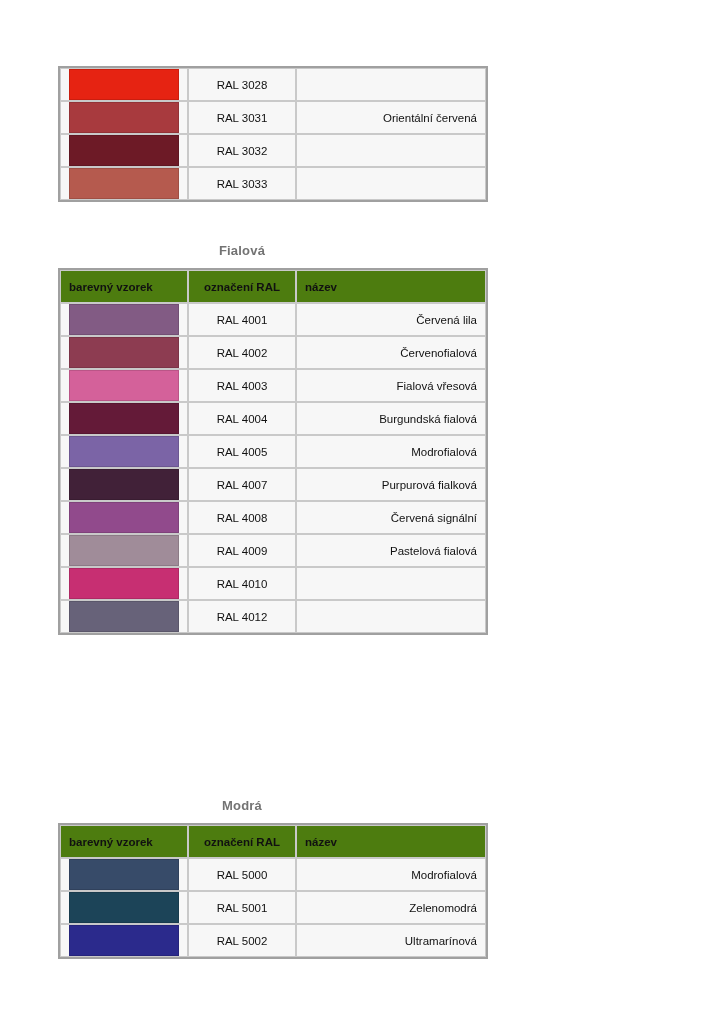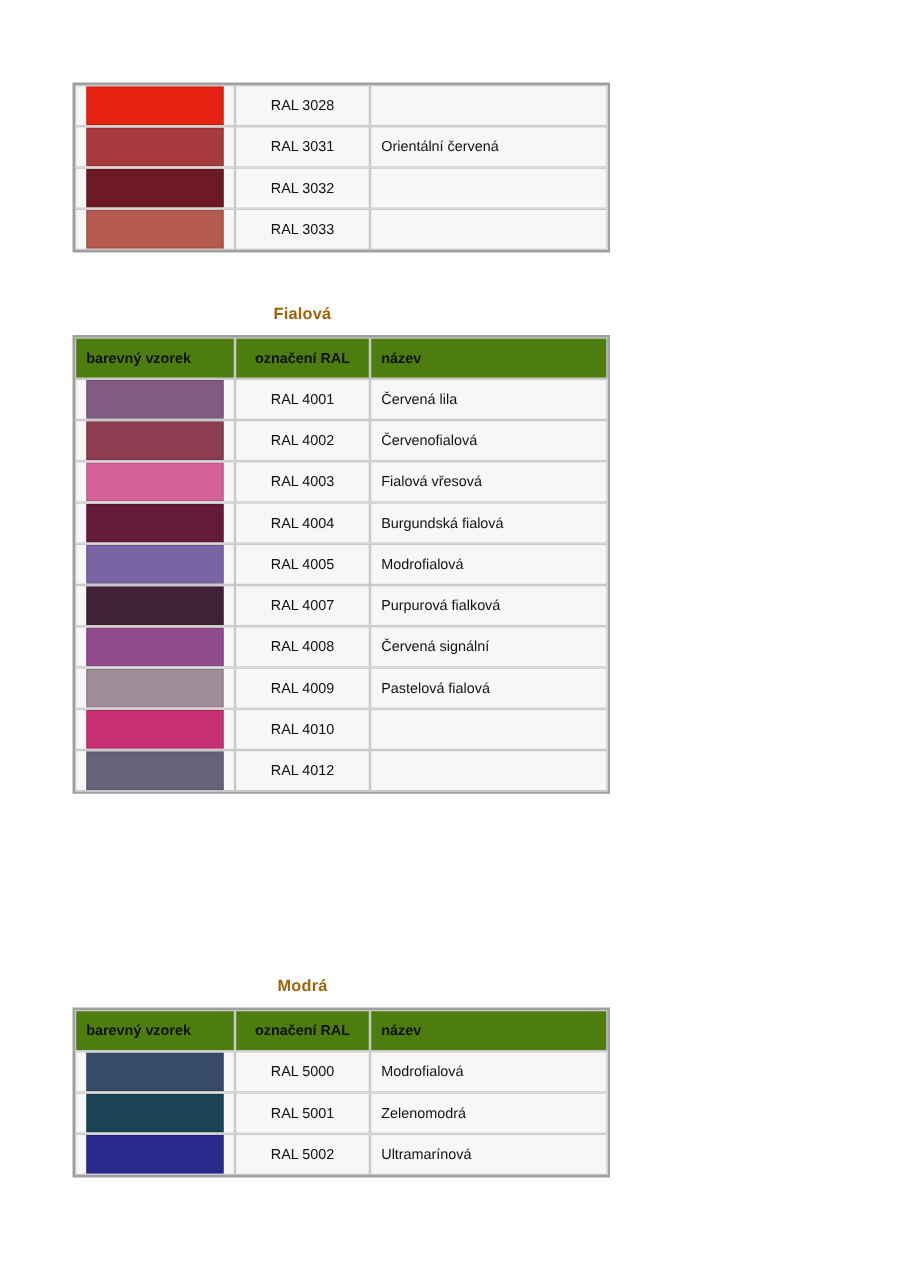--- a/index.html
+++ b/index.html
@@ -26,21 +26,21 @@
   .section {
     position: absolute;
     left: 58px;
     width: 368px;
   }
 
   .section-title {
     text-align: center;
     font-size: 13px;
     font-weight: bold;
-    color: #a16207;
+    color: #737373;
     letter-spacing: 0.2px;
     margin: 0 0 9px 0;
     line-height: 16px;
   }
 
   table.ral-table {
     border-collapse: separate;
     border-spacing: 0;
     width: 430px;
     border: 2px solid #a0a0a0;
@@ -74,21 +74,21 @@
     height: 33px;
   }
   table.ral-table thead th.th-code {
     text-align: center;
   }
 
   td.cell-code {
     text-align: center;
   }
   td.cell-name {
-    text-align: left;
+    text-align: right;
   }
 
   td.cell-swatch {
     padding: 0;
     border: 1px solid #c9c9c9;
     background: #f7f7f7;
   }
   .swatch {
     display: block;
     width: 100%;
@@ -224,21 +224,21 @@
             <tr>
               <td class="cell-swatch">
                 <span class="swatch" style="background: rgb(103, 98, 121);"></span>
               </td>
               <td class="cell-code">RAL 4012</td>
               <td class="cell-name"></td>
             </tr>
           </tbody>
         </table>
       </div>
-      <div class="section" style="top: 781px;">
+      <div class="section" style="top: 798px;">
         <div class="section-title">Modrá</div>
         <table class="ral-table">
           <colgroup>
             <col class="c-swatch">
             <col class="c-code">
             <col class="c-name">
           </colgroup>
           <thead>
             <tr>
               <th class="th-swatch">barevný vzorek</th>

